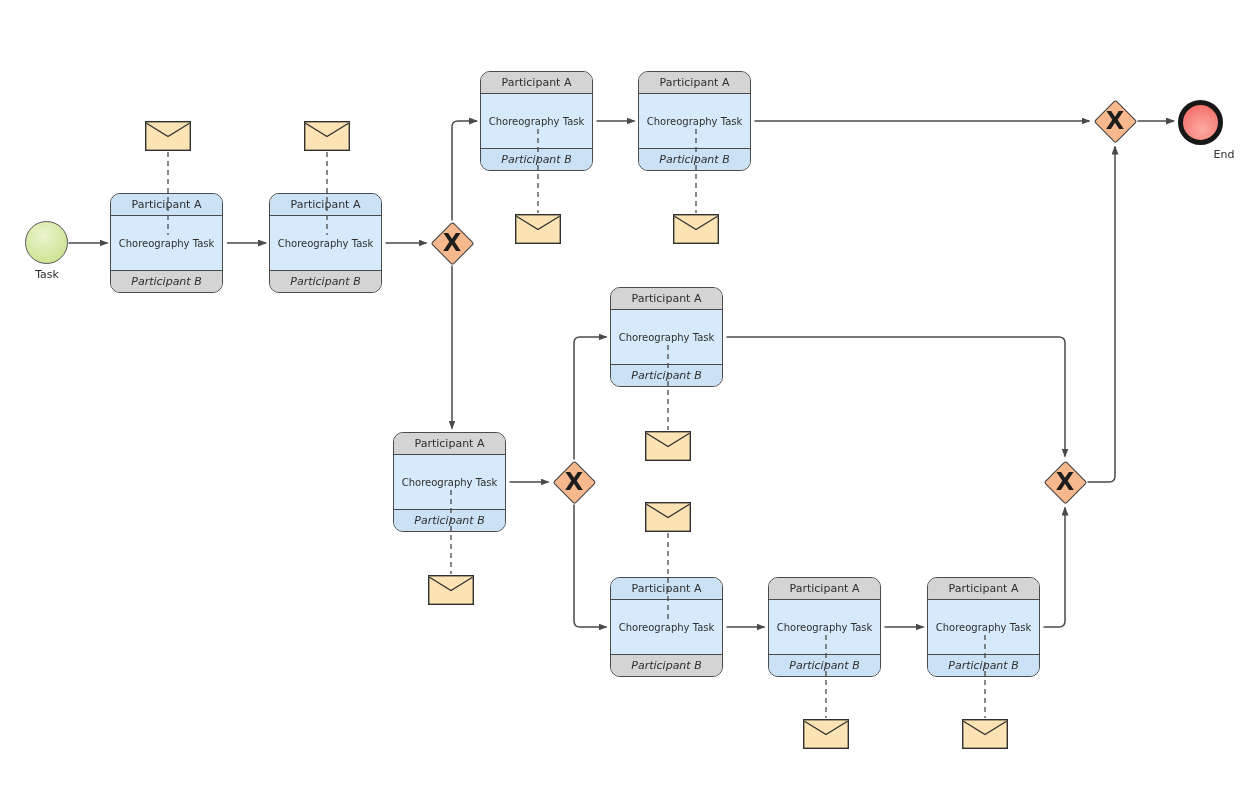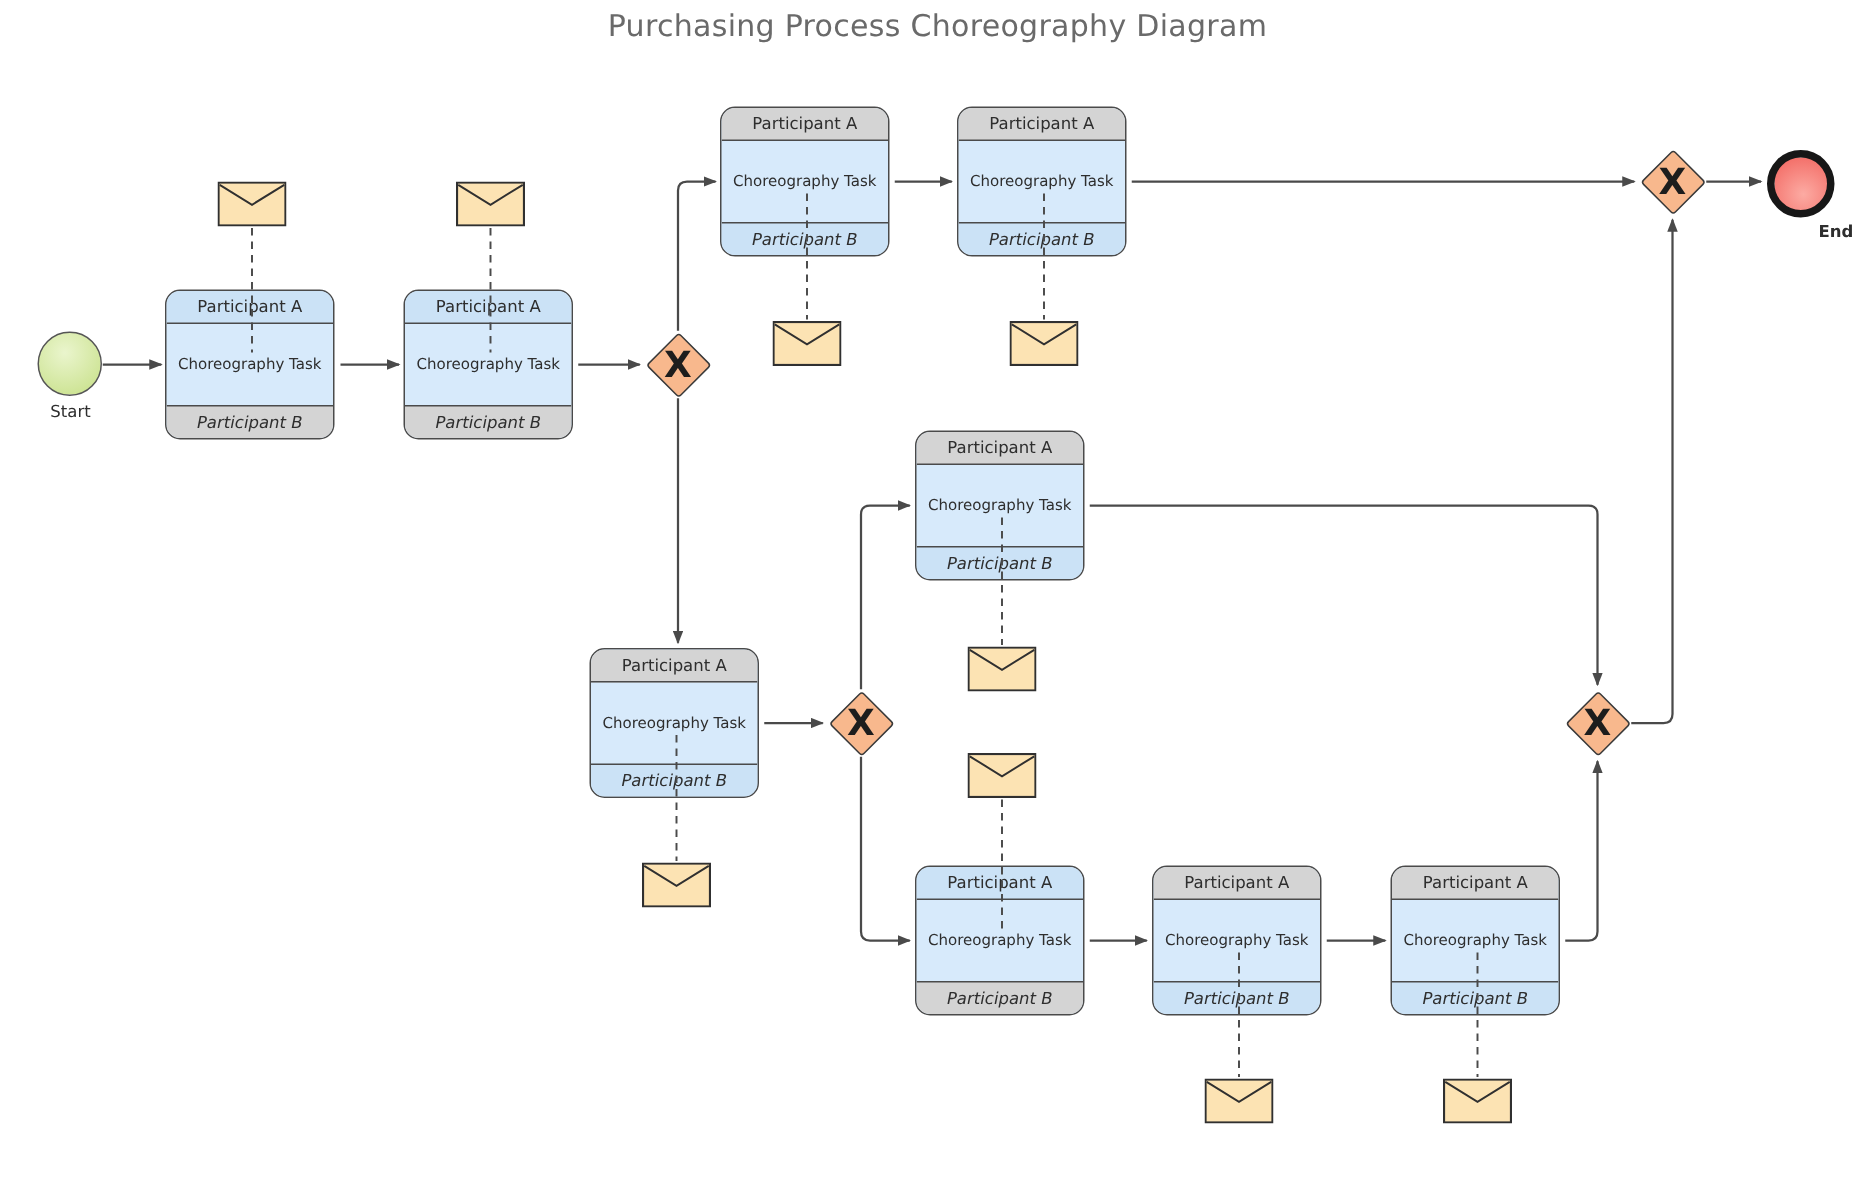--- a/index.html
+++ b/index.html
@@ -58,27 +58,26 @@
   
   .msg { position:absolute; width:46px; height:30px; }
   
   .wires { position:absolute; left:0; top:0; pointer-events:none; }
 </style>
 </head>
 <body>
 
 <div class="canvas">
 
-  <div class="title">Purchasing Process Choreography Diagram</div>
 
   <div class="event-start" style="left:25px;top:221px;"></div>
-  <div class="event-label" style="left:16px;top:268px;width:62px;">Start</div>
+  <div class="event-label" style="left:16px;top:268px;width:62px;">Task</div>
 
   <div class="event-end" style="left:1178px;top:100px;"></div>
-  <div class="event-label" style="left:1204px;top:148px;width:40px;font-weight:bold;">End</div>
+  <div class="event-label" style="left:1204px;top:148px;width:40px;">End</div>
 
   <div class="task init-a" style="left:110px;top:193px;">
     <div class="band top">Participant A</div>
     <div class="body">Choreography Task</div>
     <div class="band bottom">Participant B</div>
   </div>
   <div class="task init-a" style="left:269px;top:193px;">
     <div class="band top">Participant A</div>
     <div class="body">Choreography Task</div>
     <div class="band bottom">Participant B</div>

